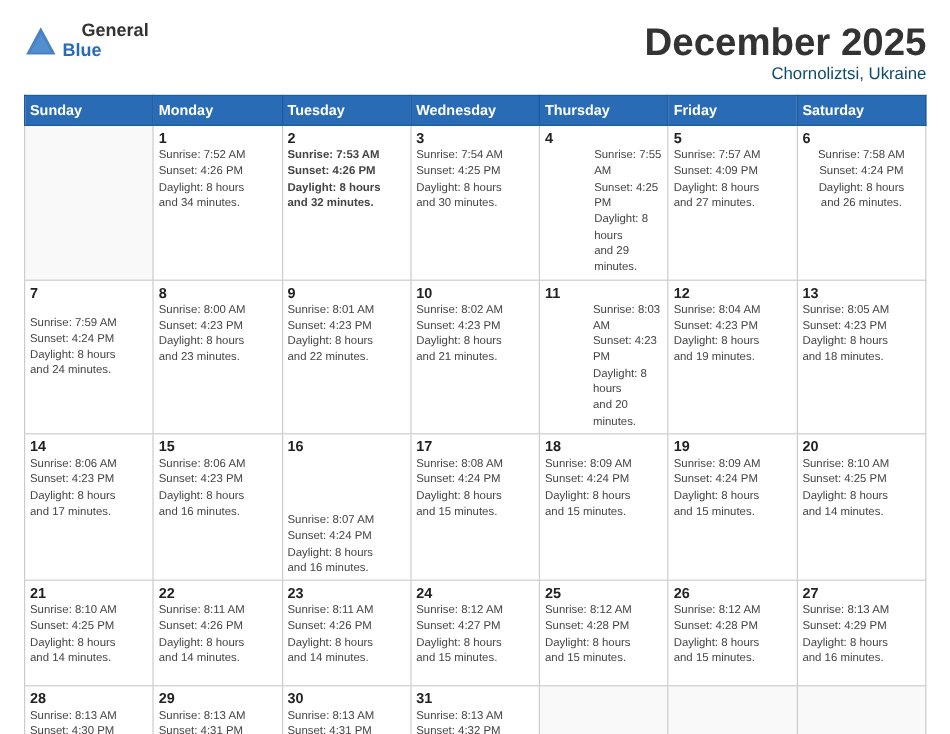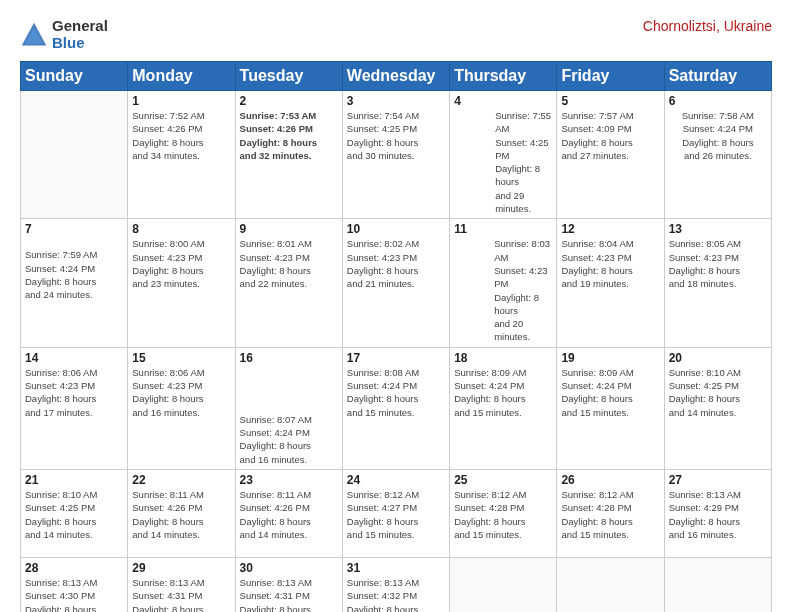--- a/index.html
+++ b/index.html
@@ -30,20 +30,21 @@
     }
     .logo-text {
       display: flex;
       flex-direction: column;
       line-height: 1.1;
     }
     .logo-general {
       font-size: 15px;
       font-weight: bold;
       color: #333;
+      margin-left: 16px;
     }
     .logo-blue {
       font-size: 15px;
       font-weight: bold;
       color: #2a6bb5;
     }
     .logo-icon {
       width: 28px;
       height: 28px;
     }
@@ -51,33 +52,33 @@
       text-align: right;
     }
     .month-title {
       font-size: 32px;
       font-weight: bold;
       color: #333;
       line-height: 1.1;
     }
     .location {
       font-size: 14px;
-      color: #b91c1c;
+      color: #0c4a6e;
     }
     .calendar {
       flex: 1;
       border: 1px solid #ccc;
       border-collapse: collapse;
       width: 100%;
       table-layout: fixed;
     }
     .calendar th {
       background: #2a6bb5;
       color: #fff;
-      font-size: 16px;
+      font-size: 12px;
       font-weight: bold;
       padding: 5px 4px;
       text-align: left;
       border: 1px solid #1e5a9a;
     }
     .calendar td {
       border: 1px solid #ccc;
       vertical-align: top;
       padding: 3px 4px;
       font-size: 10px;
@@ -109,20 +110,21 @@
       <svg class="logo-icon" viewBox="0 0 32 32" xmlns="http://www.w3.org/2000/svg">
         <polygon points="16,2 30,28 2,28" fill="#2a6bb5" opacity="0.85"></polygon>
         <polygon points="16,8 26,26 6,26" fill="#5a9de0" opacity="0.5"></polygon>
       </svg>
       <div class="logo-text">
         <span class="logo-general">General</span>
         <span class="logo-blue">Blue</span>
       </div>
     </div>
     <div class="title-area">
+      <div class="month-title">December 2025</div>
       <div class="location">Chornoliztsi, Ukraine</div>
     </div>
   </div>
 
   <table class="calendar">
     <thead>
       <tr>
         <th>Sunday</th>
         <th>Monday</th>
         <th>Tuesday</th>

